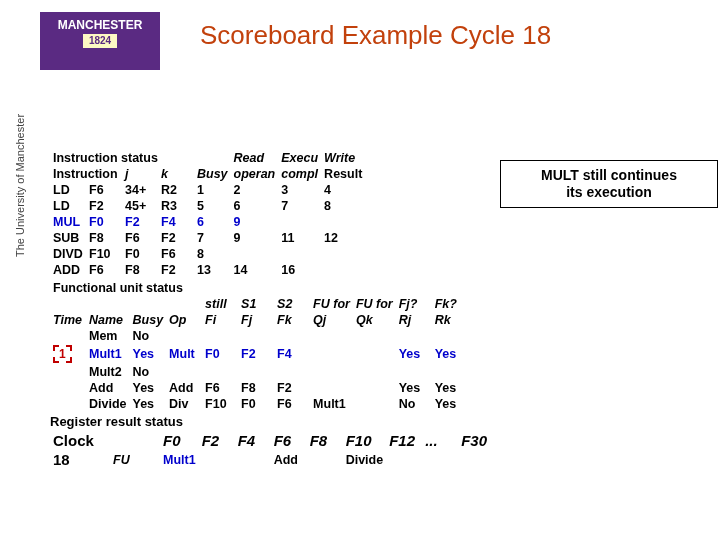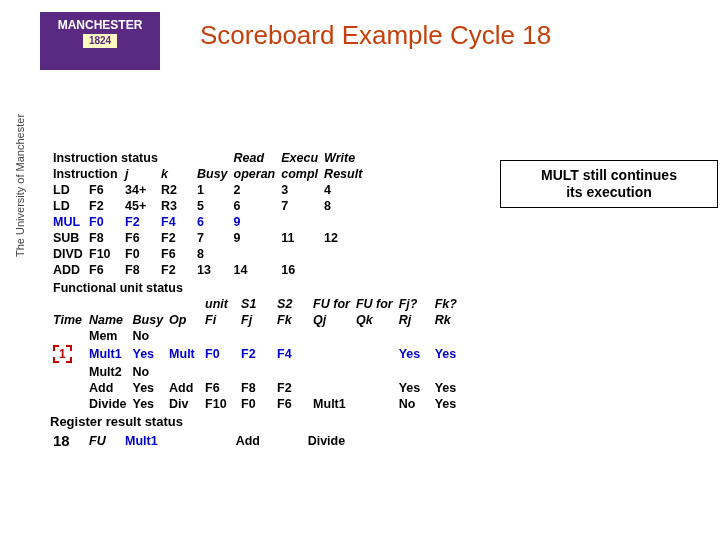--- a/index.html
+++ b/index.html
@@ -118,21 +118,21 @@
       <td style="font-style:italic">Execu</td>
       <td style="font-style:italic">Write</td>
     </tr>
     <tr>
       <td colspan="2">Instruction</td>
       <td style="font-style:italic">j</td>
       <td style="font-style:italic">k</td>
       <td style="font-style:italic">Busy</td>
       <td style="font-style:italic">operan</td>
       <td style="font-style:italic">compl</td>
-      <td style="font-style:italic">Result</td>
+      <td style="">Result</td>
     </tr>
     </tbody>
       <tbody id="inst-body">
         <tr>
           <td>LD</td>
           <td>F6</td>
           <td>34+</td>
           <td>R2</td>
           <td>1</td>
           <td>2</td>
@@ -195,21 +195,21 @@
   <table class="fu-table" style="margin-top:2px">
     <tbody>
         <tr>
           <td colspan="12">Functional unit status</td>
         </tr>
     <tr>
       <td></td>
           <td></td>
           <td></td>
           <td></td>
-      <td style="font-style:italic">unit</td>
+      <td style="font-style:italic">still</td>
       <td style="font-style:italic">S1</td>
       <td style="font-style:italic">S2</td>
       <td style="font-style:italic">FU for</td>
       <td style="font-style:italic">FU for</td>
       <td style="font-style:italic">Fj?</td>
       <td style="font-style:italic">Fk?</td>
     </tr>
     <tr>
       <td style="font-style:italic">Time</td>
       <td style="font-style:italic">Name</td>
@@ -289,20 +289,33 @@
           <td></td>
           <td>No</td>
           <td>Yes</td>
         </tr>
       </tbody>
   </table>
 
   <div style="margin-top:2px" class="section-label">Register result status</div>
   <table class="reg-table" style="margin-top:2px">
     <tbody>
+        <tr id="reg-header-row" class="clock-row">
+      <td style="min-width:60px;font-size:15px">Clock</td>
+      <td style="min-width:50px"></td>
+    <td style="font-style: italic; font-size: 15px;">F0</td>
+          <td style="font-style: italic; font-size: 15px;">F2</td>
+          <td style="font-style: italic; font-size: 15px;">F4</td>
+          <td style="font-style: italic; font-size: 15px;">F6</td>
+          <td style="font-style: italic; font-size: 15px;">F8</td>
+          <td style="font-style: italic; font-size: 15px;">F10</td>
+          <td style="font-style: italic; font-size: 15px;">F12</td>
+          <td style="font-style: italic; font-size: 15px;">...</td>
+          <td style="font-style: italic; font-size: 15px;">F30</td>
+        </tr>
     <tr id="reg-value-row">
       <td style="font-size:15px">18</td>
       <td style="font-style:italic">FU</td>
     <td class="blue">Mult1</td>
           <td></td>
           <td></td>
           <td>Add</td>
           <td></td>
           <td class="green">Divide</td>
           <td></td>

